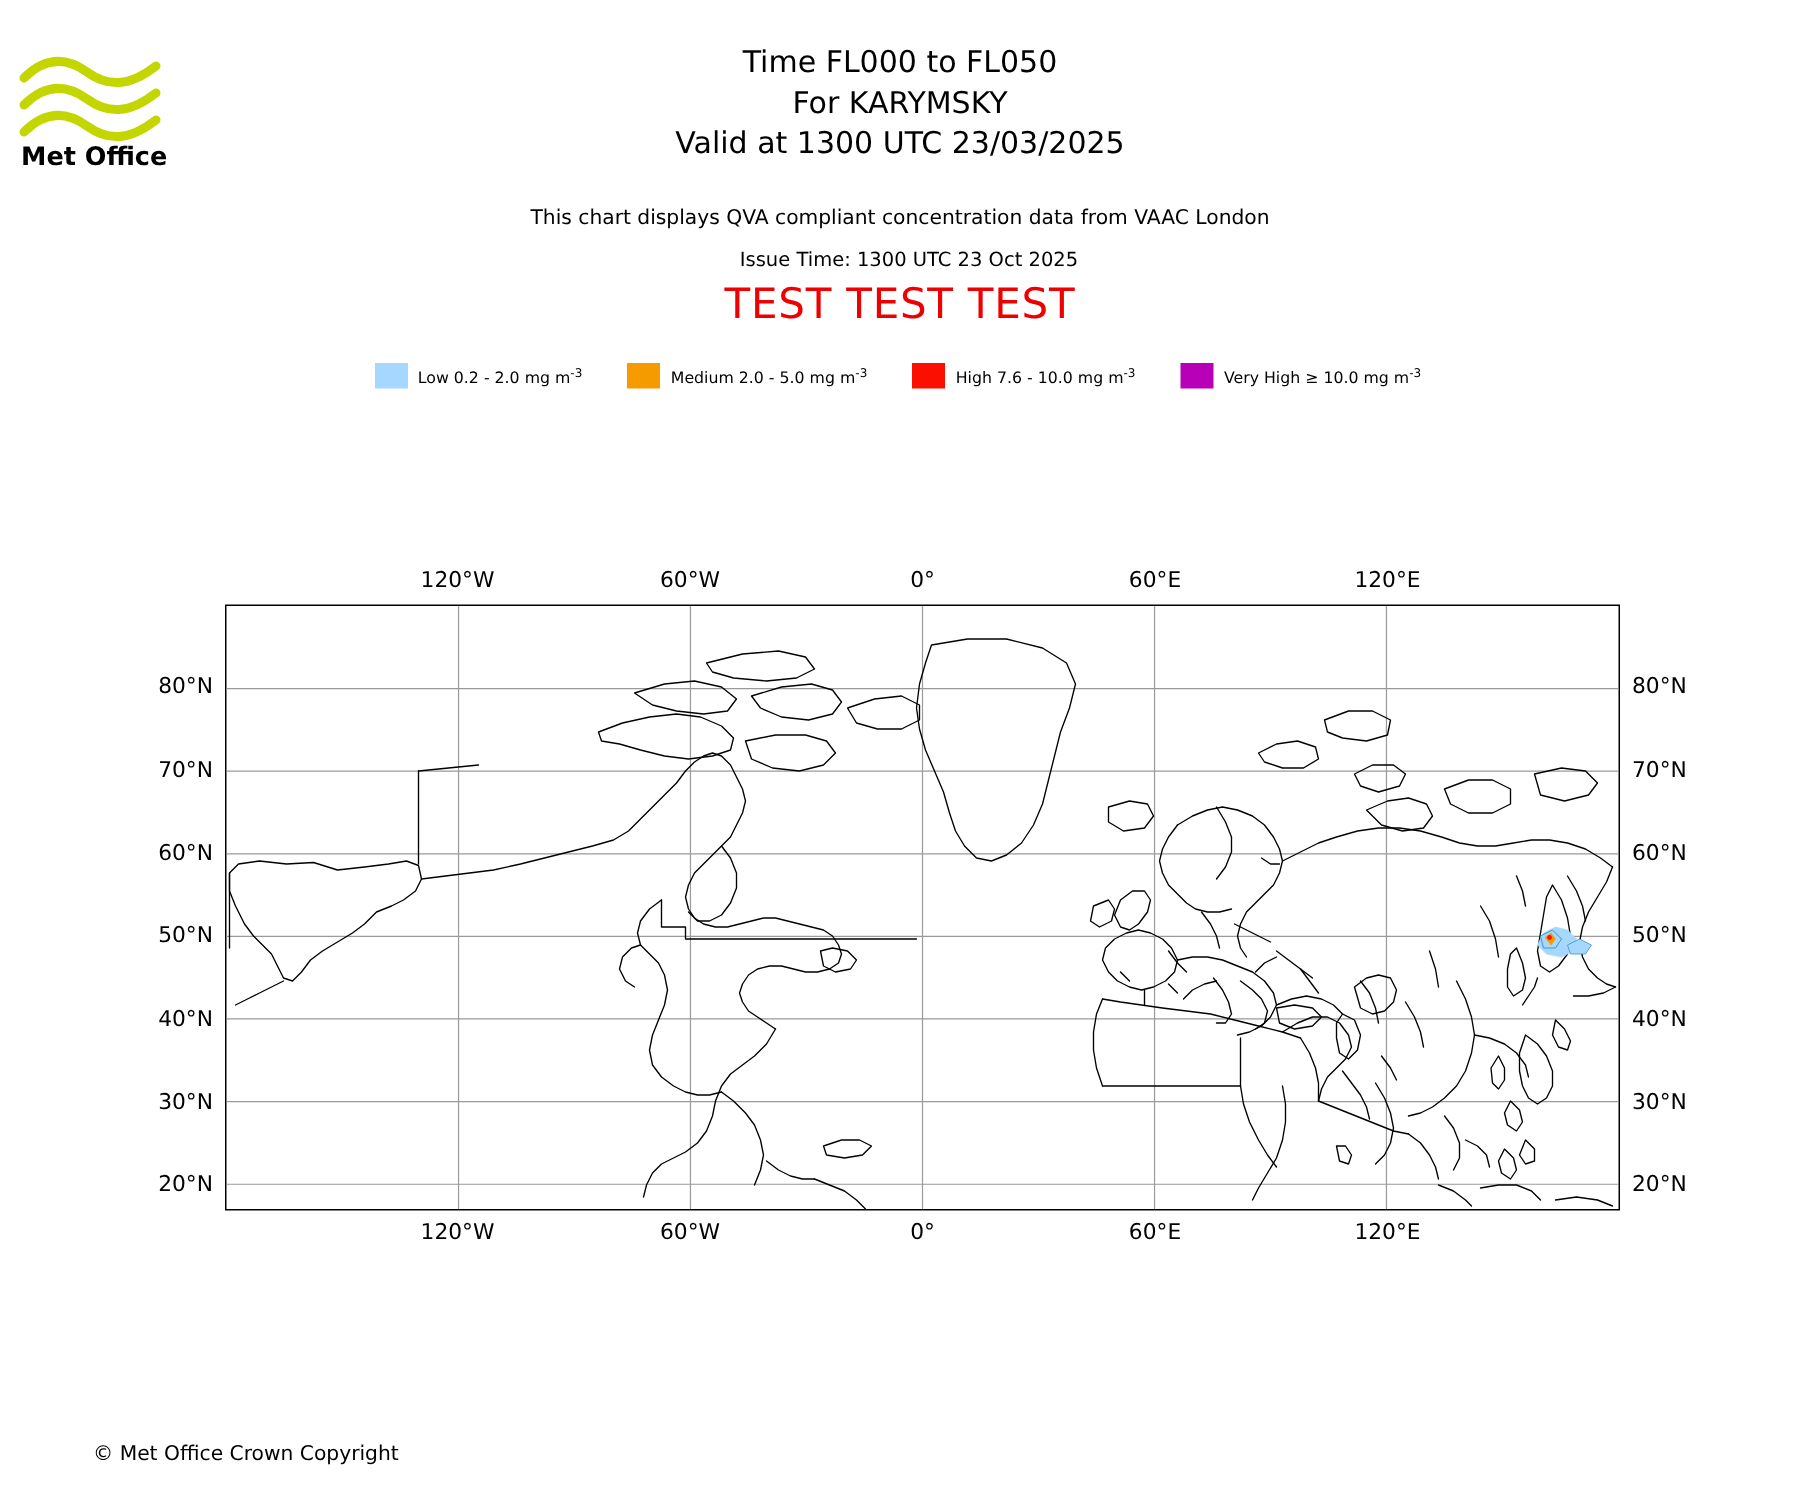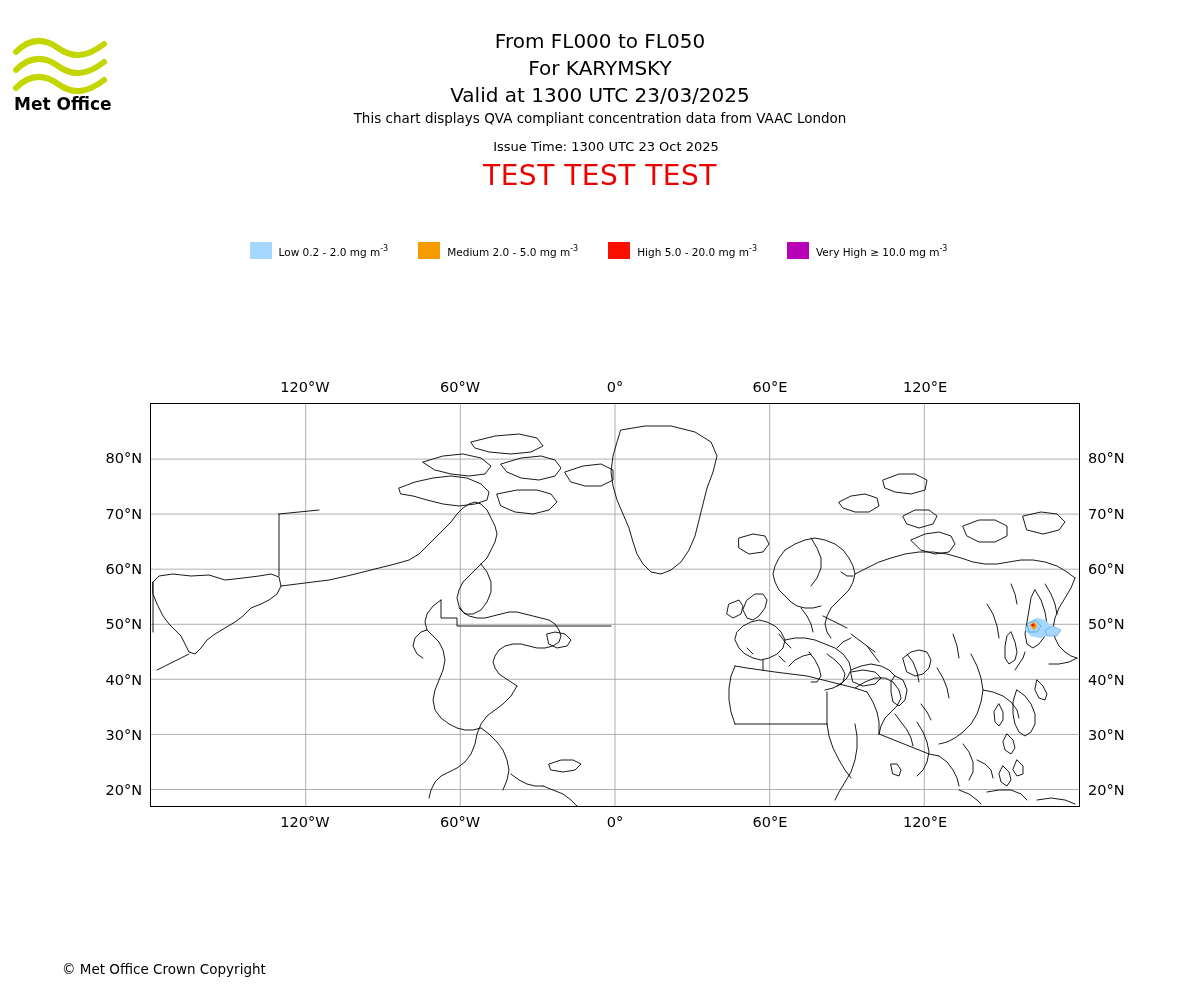--- a/index.html
+++ b/index.html
@@ -38,21 +38,21 @@
     font-size: 23px;
     line-height: 31px;
     color: #000;
   }
   .title-sub {
     font-size: 20px;
     line-height: 27px;
     color: #000;
   }
   .note {
-    margin-top: 0;
+    margin-top: 27px;
     font-size: 13.5px;
     line-height: 18px;
   }
   .issue {
     margin-top: 11px;
     font-size: 13px;
     line-height: 17px;
     margin-left: 12px;
   }
   .test-banner {
@@ -142,40 +142,40 @@
     <g fill="none" stroke="#c4d600" stroke-width="6" stroke-linecap="round">
       <path d="M4,30 C18,16 32,16 46,26 C60,36 74,36 92,22"></path>
       <path d="M4,48 C18,34 32,34 46,44 C60,54 74,54 92,40"></path>
       <path d="M4,66 C18,52 32,52 46,62 C60,72 74,72 92,58"></path>
     </g>
     <text x="2" y="88" font-family="DejaVu Sans, sans-serif" font-size="17" font-weight="bold" fill="#000">Met Office</text>
   </svg>
 </div>
 
 <div class="title-block">
-  <div class="title-sub">From FL000 to FL050</div>
+  <div class="title-sub">Time FL000 to FL050</div>
   <div class="title-sub">For KARYMSKY</div>
   <div class="title-sub">Valid at 1300 UTC 23/03/2025</div>
   <div class="note">This chart displays QVA compliant concentration data from VAAC London</div>
   <div class="issue">Issue Time: 1300 UTC 23 Oct 2025</div>
   <div class="test-banner">TEST TEST TEST</div>
 </div>
 
 <div class="legend">
   <div class="legend-item">
     <span class="legend-swatch" style="background:#a6d8ff"></span>
     <span class="legend-label"><span>Low 0.2 - 2.0 mg m</span><sup>-3</sup></span>
   </div>
   <div class="legend-item">
     <span class="legend-swatch" style="background:#f59b00"></span>
     <span class="legend-label"><span>Medium 2.0 - 5.0 mg m</span><sup>-3</sup></span>
   </div>
   <div class="legend-item">
     <span class="legend-swatch" style="background:#fa0f00"></span>
-    <span class="legend-label"><span>High 5.0 - 20.0 mg m</span><sup>-3</sup></span>
+    <span class="legend-label"><span>High 7.6 - 10.0 mg m</span><sup>-3</sup></span>
   </div>
   <div class="legend-item">
     <span class="legend-swatch" style="background:#b700b7"></span>
     <span class="legend-label"><span>Very High  ≥  10.0 mg m</span><sup>-3</sup></span>
   </div>
 </div>
 
 <div id="axis-layer">
     <div class="axis-lab lon-top" style="left: 305px; top: 378px;">120°W</div>
     <div class="axis-lab lon-bot" style="left: 305px; top: 813px;">120°W</div>

